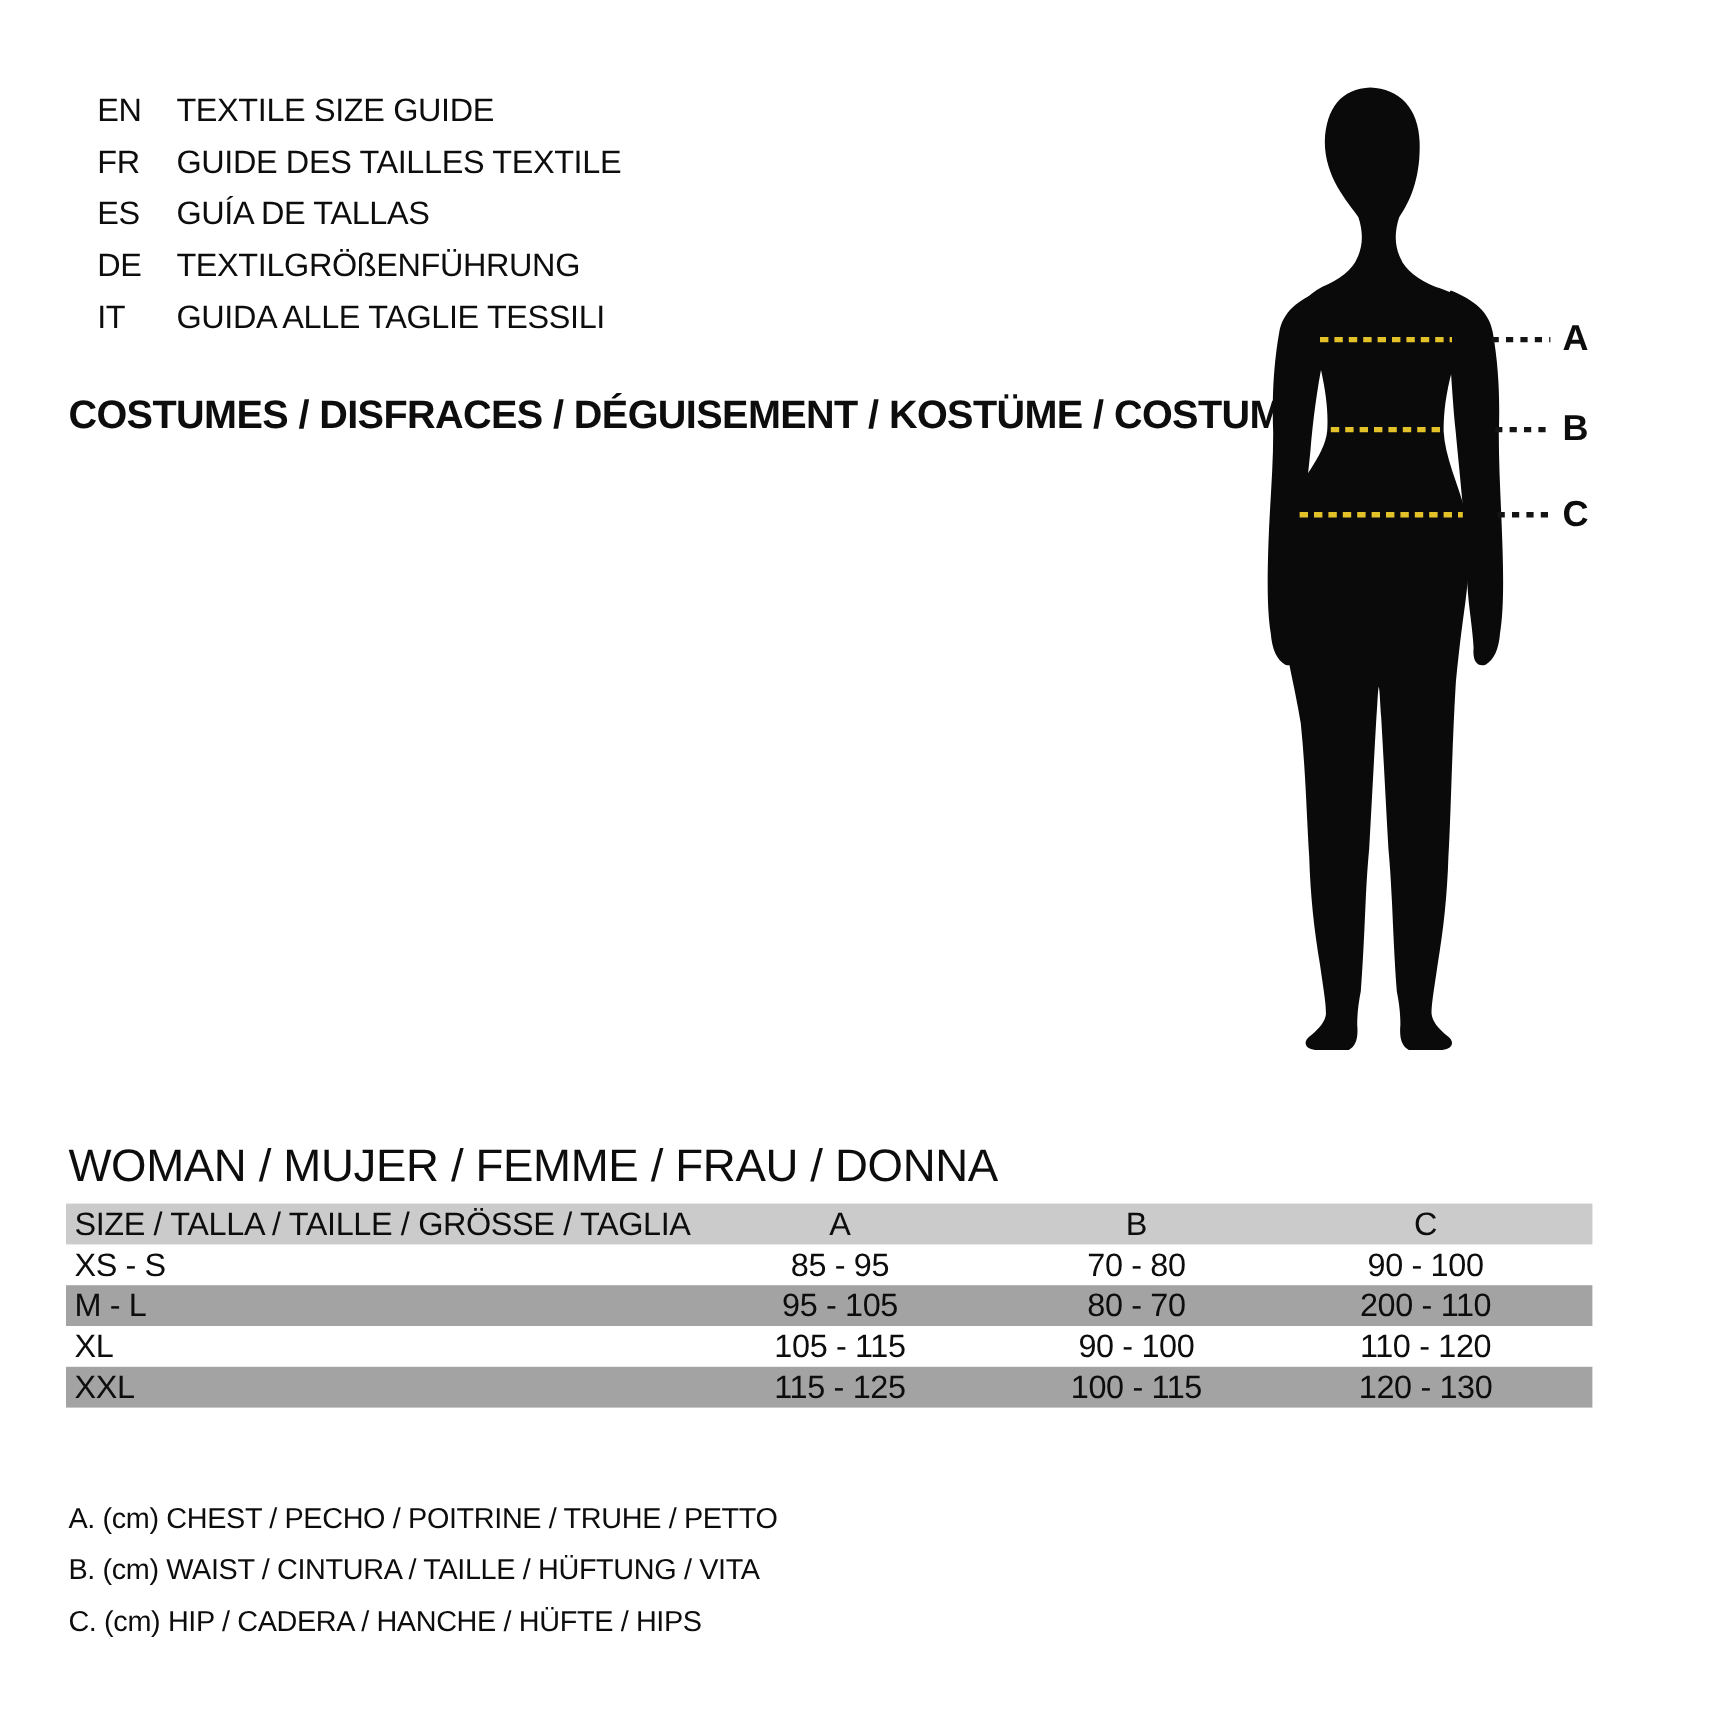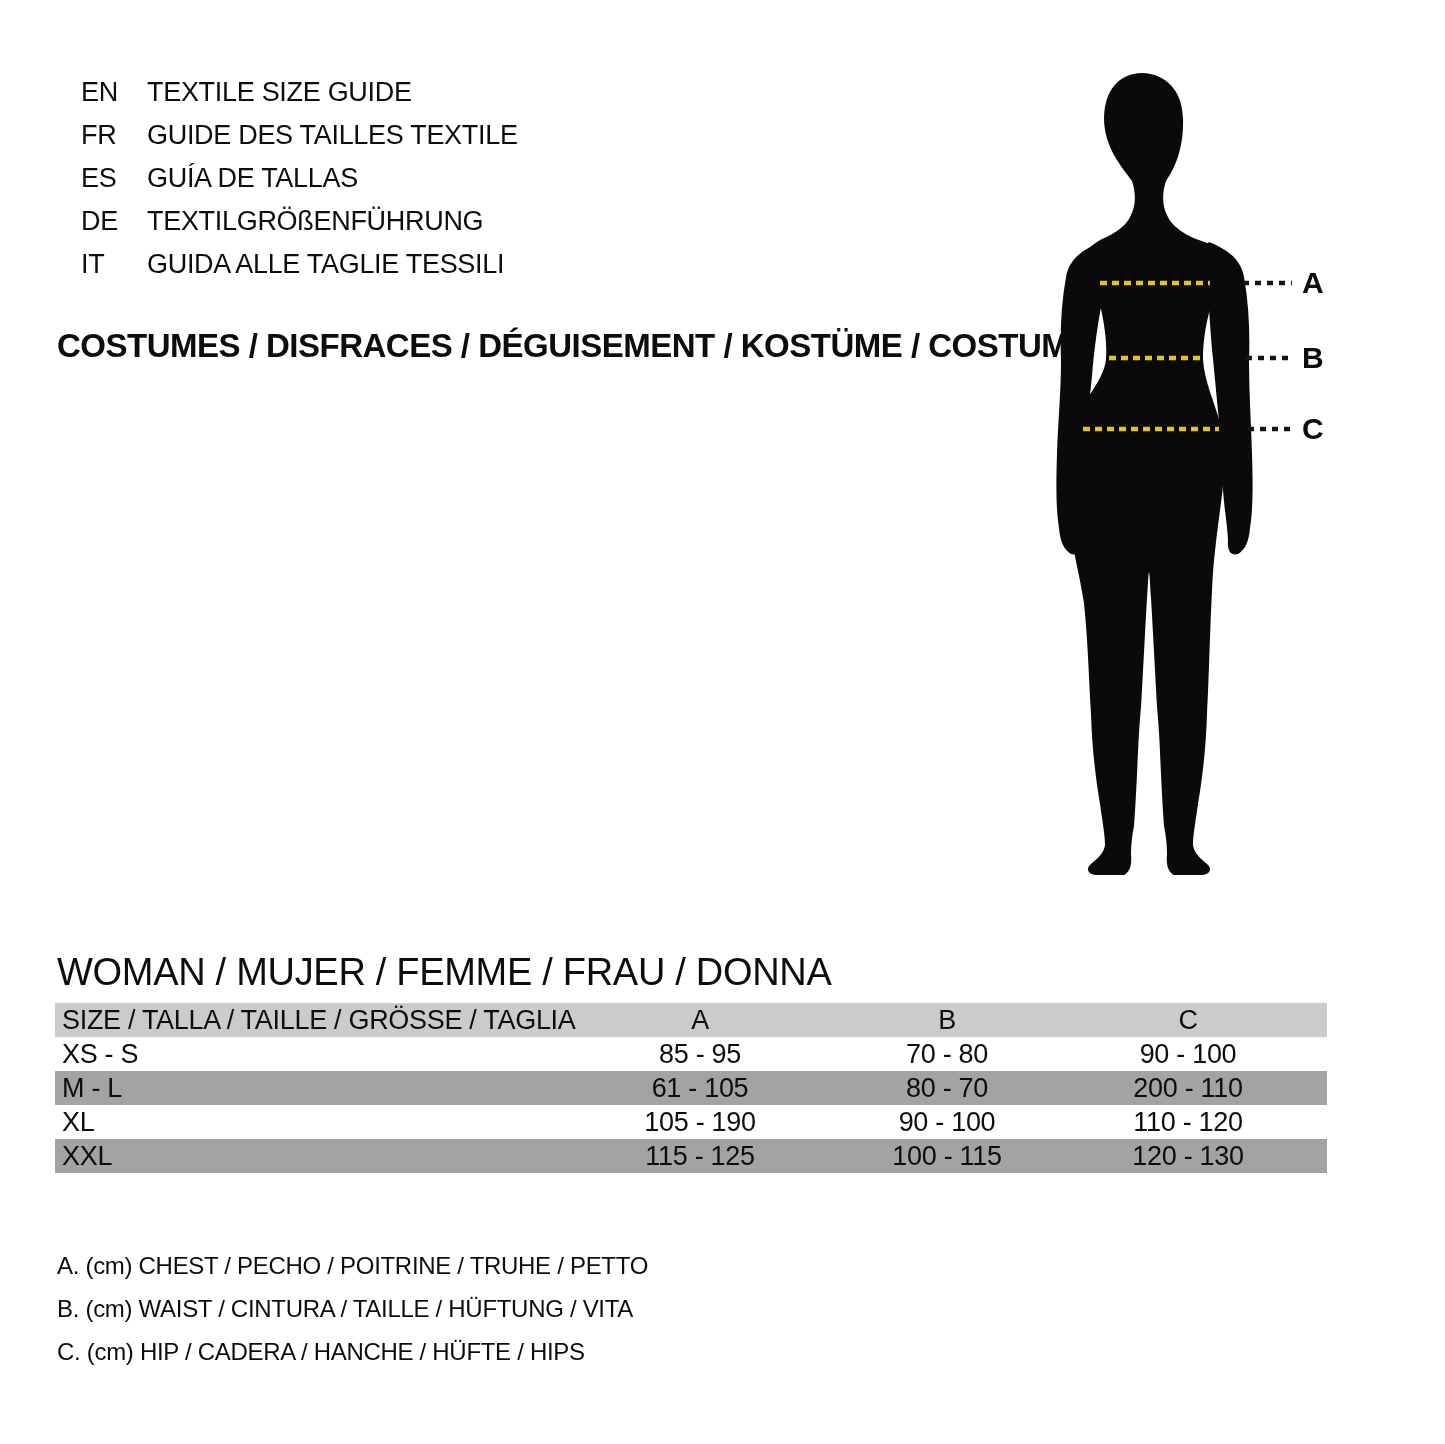--- a/index.html
+++ b/index.html
@@ -183,27 +183,27 @@
       <span class="col-c">C</span>
     </div>
     <div class="t-row">
       <span class="col-size">XS - S</span>
       <span class="col-a">85 - 95</span>
       <span class="col-b">70 - 80</span>
       <span class="col-c">90 - 100</span>
     </div>
     <div class="t-row alt">
       <span class="col-size">M - L</span>
-      <span class="col-a">61 - 105</span>
+      <span class="col-a">95 - 105</span>
       <span class="col-b">80 - 70</span>
       <span class="col-c">200 - 110</span>
     </div>
     <div class="t-row">
       <span class="col-size">XL</span>
-      <span class="col-a">105 - 190</span>
+      <span class="col-a">105 - 115</span>
       <span class="col-b">90 - 100</span>
       <span class="col-c">110 - 120</span>
     </div>
     <div class="t-row alt">
       <span class="col-size">XXL</span>
       <span class="col-a">115 - 125</span>
       <span class="col-b">100 - 115</span>
       <span class="col-c">120 - 130</span>
     </div>
   </div>

